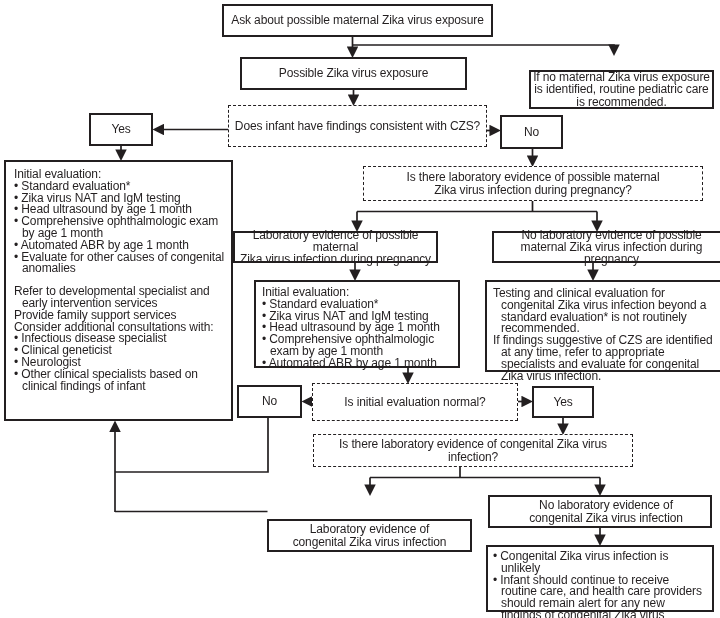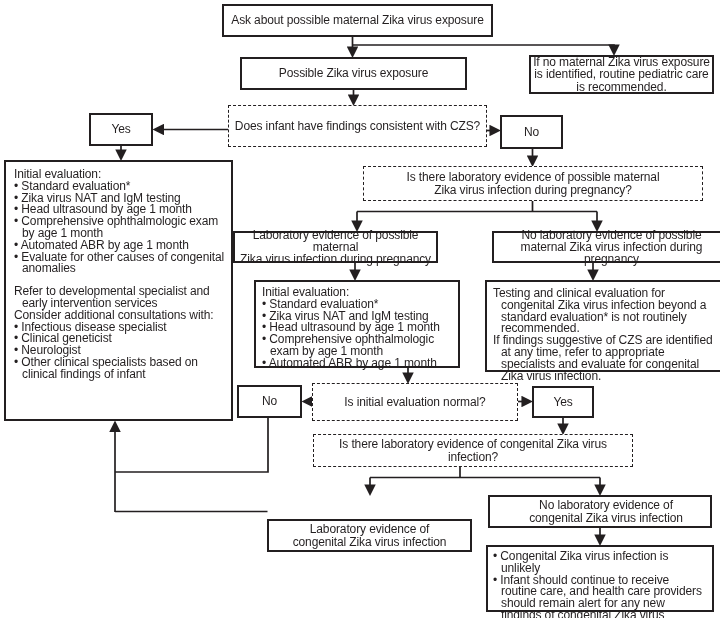--- a/index.html
+++ b/index.html
@@ -77,40 +77,41 @@
     <path class="edge" d="M268 418 V472 H115"></path>
     <path class="edge" d="M267.5 511.5 H115"></path>
     <path class="edge" d="M115 512 V424" marker-end="url(#ah)"></path>
     <path class="edge" d="M600 528 V542.5" marker-end="url(#ah)"></path>
   </svg>
 
   <div class="node solid center" style="left:222px;top:4px;width:271px;height:33px;">Ask about possible maternal Zika virus exposure</div>
 
   <div class="node solid center" style="left:240px;top:57px;width:227px;height:33px;">Possible Zika virus exposure</div>
 
-  <div class="node solid center" style="left:529px;top:55px;width:185px;height:39px;">If no maternal Zika virus exposure
+  <div class="node solid center" style="left:529px;top:70px;width:185px;height:39px;">If no maternal Zika virus exposure
 is identified, routine pediatric care
 is recommended.</div>
 
   <div class="node dashed center" style="left:228px;top:105px;width:259px;height:42px;">Does infant have findings consistent with CZS?</div>
 
   <div class="node solid center" style="left:89px;top:113px;width:64px;height:33px;">Yes</div>
 
   <div class="node solid center" style="left:500px;top:115px;width:63px;height:34px;">No</div>
 
   <div class="node solid block p-left" style="left:4px;top:160px;width:229px;height:261px;">
       <div class="ln">Initial evaluation:</div>
       <div class="ln">• Standard evaluation*</div>
       <div class="ln">• Zika virus NAT and IgM testing</div>
       <div class="ln">• Head ultrasound by age 1 month</div>
       <div class="ln">• Comprehensive ophthalmologic exam by age 1 month</div>
       <div class="ln">• Automated ABR by age 1 month</div>
       <div class="ln">• Evaluate for other causes of congenital anomalies</div>
       <div class="ln"></div>
       <div class="ln">Refer to developmental specialist and early intervention services</div>
+      <div class="ln">Provide family support services</div>
       <div class="ln">Consider additional consultations with:</div>
       <div class="ln">• Infectious disease specialist</div>
       <div class="ln">• Clinical geneticist</div>
       <div class="ln">• Neurologist</div>
       <div class="ln">• Other clinical specialists based on clinical findings of infant</div>
     </div>
 
   <div class="node dashed center" style="left:363px;top:166px;width:340px;height:35px;">Is there laboratory evidence of possible maternal
 Zika virus infection during pregnancy?</div>
 

